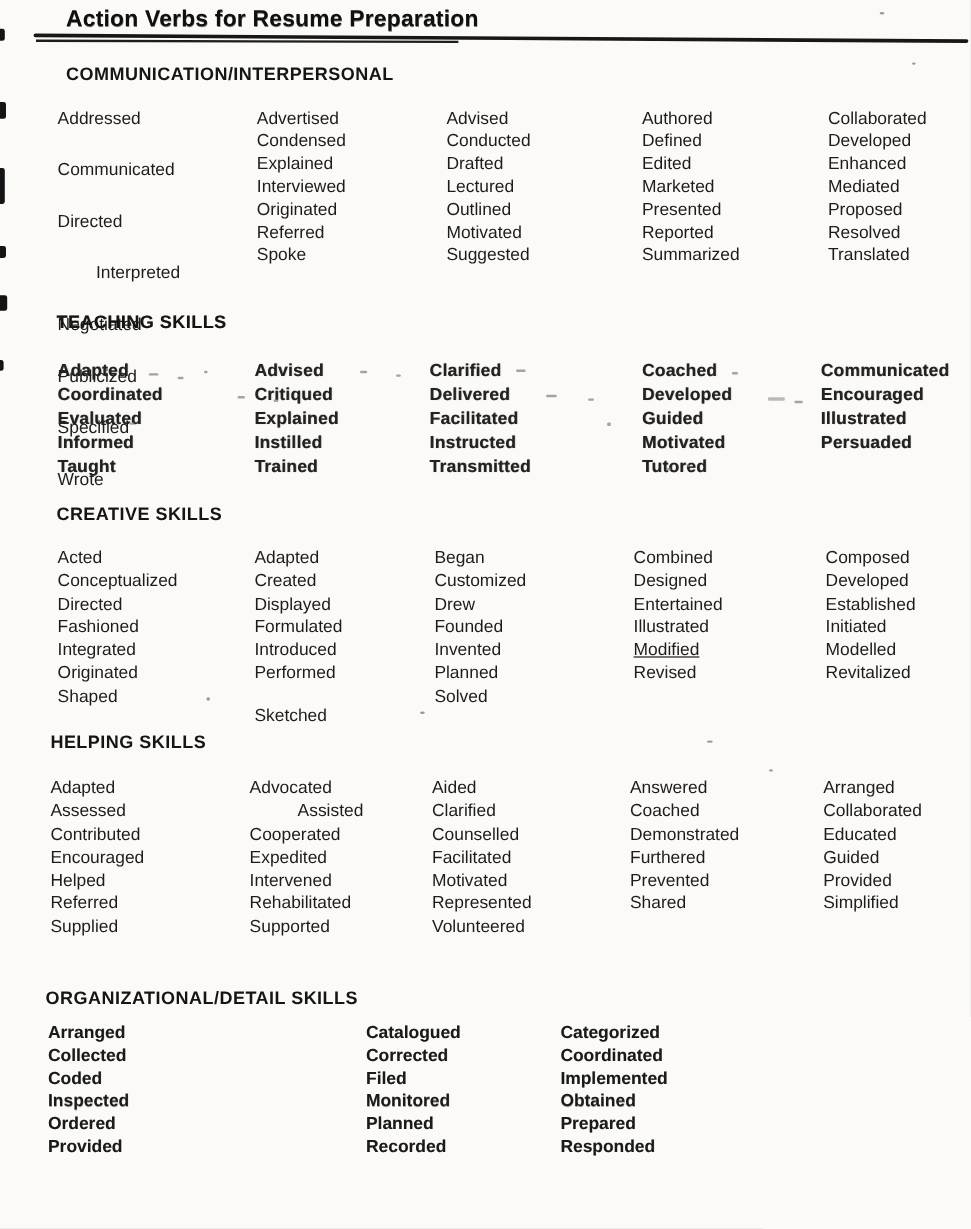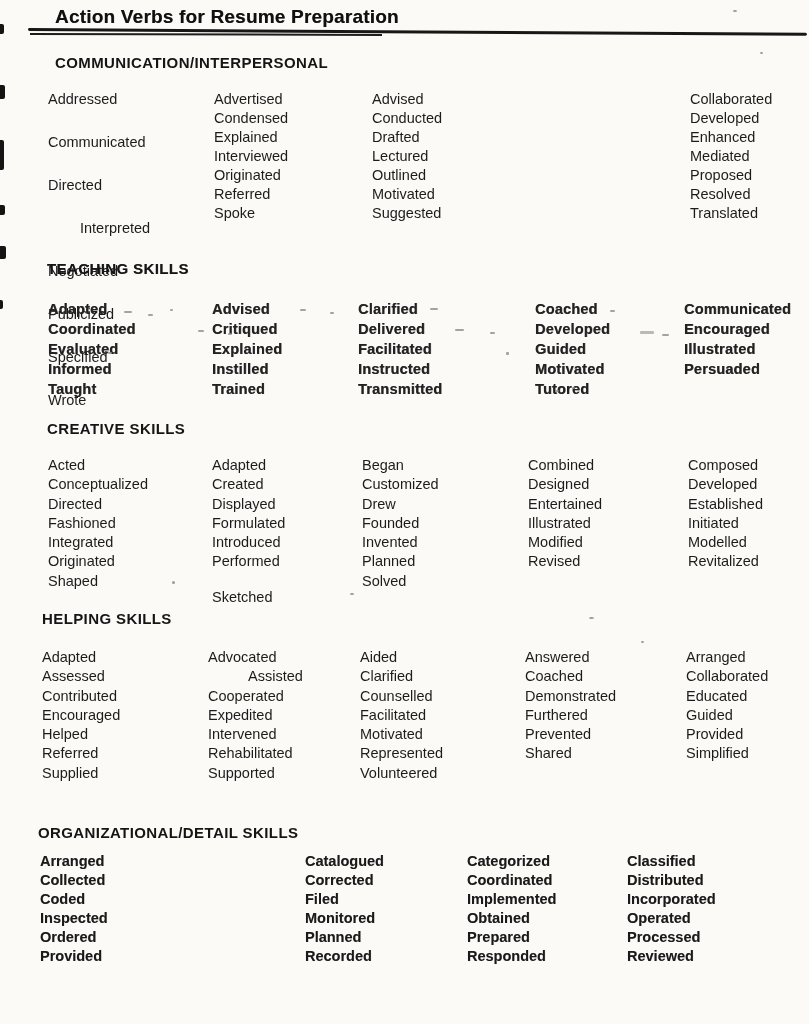--- a/index.html
+++ b/index.html
@@ -81,20 +81,29 @@
         </div>
         <div class="col" style="left: 372px; top: 90px;">
           <div class="verb" style="line-height: 19px;">Advised</div>
           <div class="verb" style="line-height: 19px;">Conducted</div>
           <div class="verb" style="line-height: 19px;">Drafted</div>
           <div class="verb" style="line-height: 19px;">Lectured</div>
           <div class="verb" style="line-height: 19px;">Outlined</div>
           <div class="verb" style="line-height: 19px;">Motivated</div>
           <div class="verb" style="line-height: 19px;">Suggested</div>
         </div>
+        <div class="col" style="left: 535px; top: 90px;">
+          <div class="verb" style="line-height: 19px;">Authored</div>
+          <div class="verb" style="line-height: 19px;">Defined</div>
+          <div class="verb" style="line-height: 19px;">Edited</div>
+          <div class="verb" style="line-height: 19px;">Marketed</div>
+          <div class="verb" style="line-height: 19px;">Presented</div>
+          <div class="verb" style="line-height: 19px;">Reported</div>
+          <div class="verb" style="line-height: 19px;">Summarized</div>
+        </div>
         <div class="col" style="left: 690px; top: 90px;">
           <div class="verb" style="line-height: 19px;">Collaborated</div>
           <div class="verb" style="line-height: 19px;">Developed</div>
           <div class="verb" style="line-height: 19px;">Enhanced</div>
           <div class="verb" style="line-height: 19px;">Mediated</div>
           <div class="verb" style="line-height: 19px;">Proposed</div>
           <div class="verb" style="line-height: 19px;">Resolved</div>
           <div class="verb" style="line-height: 19px;">Translated</div>
         </div>
       </section>
@@ -162,21 +171,21 @@
           <div class="verb" style="line-height: 19.3px;">Founded</div>
           <div class="verb" style="line-height: 19.3px;">Invented</div>
           <div class="verb" style="line-height: 19.3px;">Planned</div>
           <div class="verb" style="line-height: 19.3px;">Solved</div>
         </div>
         <div class="col" style="left: 528px; top: 456px;">
           <div class="verb" style="line-height: 19.3px;">Combined</div>
           <div class="verb" style="line-height: 19.3px;">Designed</div>
           <div class="verb" style="line-height: 19.3px;">Entertained</div>
           <div class="verb" style="line-height: 19.3px;">Illustrated</div>
-          <div class="verb" style="line-height: 19.3px;">Modified</div>
+          <div class="verb" style="line-height: 19.3px; text-decoration: underline;">Modified</div>
           <div class="verb" style="line-height: 19.3px;">Revised</div>
         </div>
         <div class="col" style="left: 688px; top: 456px;">
           <div class="verb" style="line-height: 19.3px;">Composed</div>
           <div class="verb" style="line-height: 19.3px;">Developed</div>
           <div class="verb" style="line-height: 19.3px;">Established</div>
           <div class="verb" style="line-height: 19.3px;">Initiated</div>
           <div class="verb" style="line-height: 19.3px;">Modelled</div>
           <div class="verb" style="line-height: 19.3px;">Revitalized</div>
         </div>
@@ -245,28 +254,20 @@
           <div class="verb" style="line-height: 19px;">Planned</div>
           <div class="verb" style="line-height: 19px;">Recorded</div>
         </div>
         <div class="col" style="left: 467px; top: 852px;">
           <div class="verb" style="line-height: 19px;">Categorized</div>
           <div class="verb" style="line-height: 19px;">Coordinated</div>
           <div class="verb" style="line-height: 19px; text-align: center;">Implemented</div>
           <div class="verb" style="line-height: 19px;">Obtained</div>
           <div class="verb" style="line-height: 19px;">Prepared</div>
           <div class="verb" style="line-height: 19px;">Responded</div>
-        </div>
-        <div class="col" style="left: 627px; top: 852px;">
-          <div class="verb" style="line-height: 19px;">Classified</div>
-          <div class="verb" style="line-height: 19px;">Distributed</div>
-          <div class="verb" style="line-height: 19px;">Incorporated</div>
-          <div class="verb" style="line-height: 19px;">Operated</div>
-          <div class="verb" style="line-height: 19px;">Processed</div>
-          <div class="verb" style="line-height: 19px;">Reviewed</div>
         </div>
       </section>
     </div>
 
   <div class="edge-mark" style="top:24px; width:4px; height:10px;"></div>
   <div class="edge-mark" style="top:85px; width:5px; height:14px;"></div>
   <div class="edge-mark" style="top:140px; width:4px; height:30px;"></div>
   <div class="edge-mark" style="top:205px; width:5px; height:10px;"></div>
   <div class="edge-mark" style="top:246px; width:6px; height:13px;"></div>
   <div class="edge-mark" style="top:300px; width:3px; height:9px;"></div>

